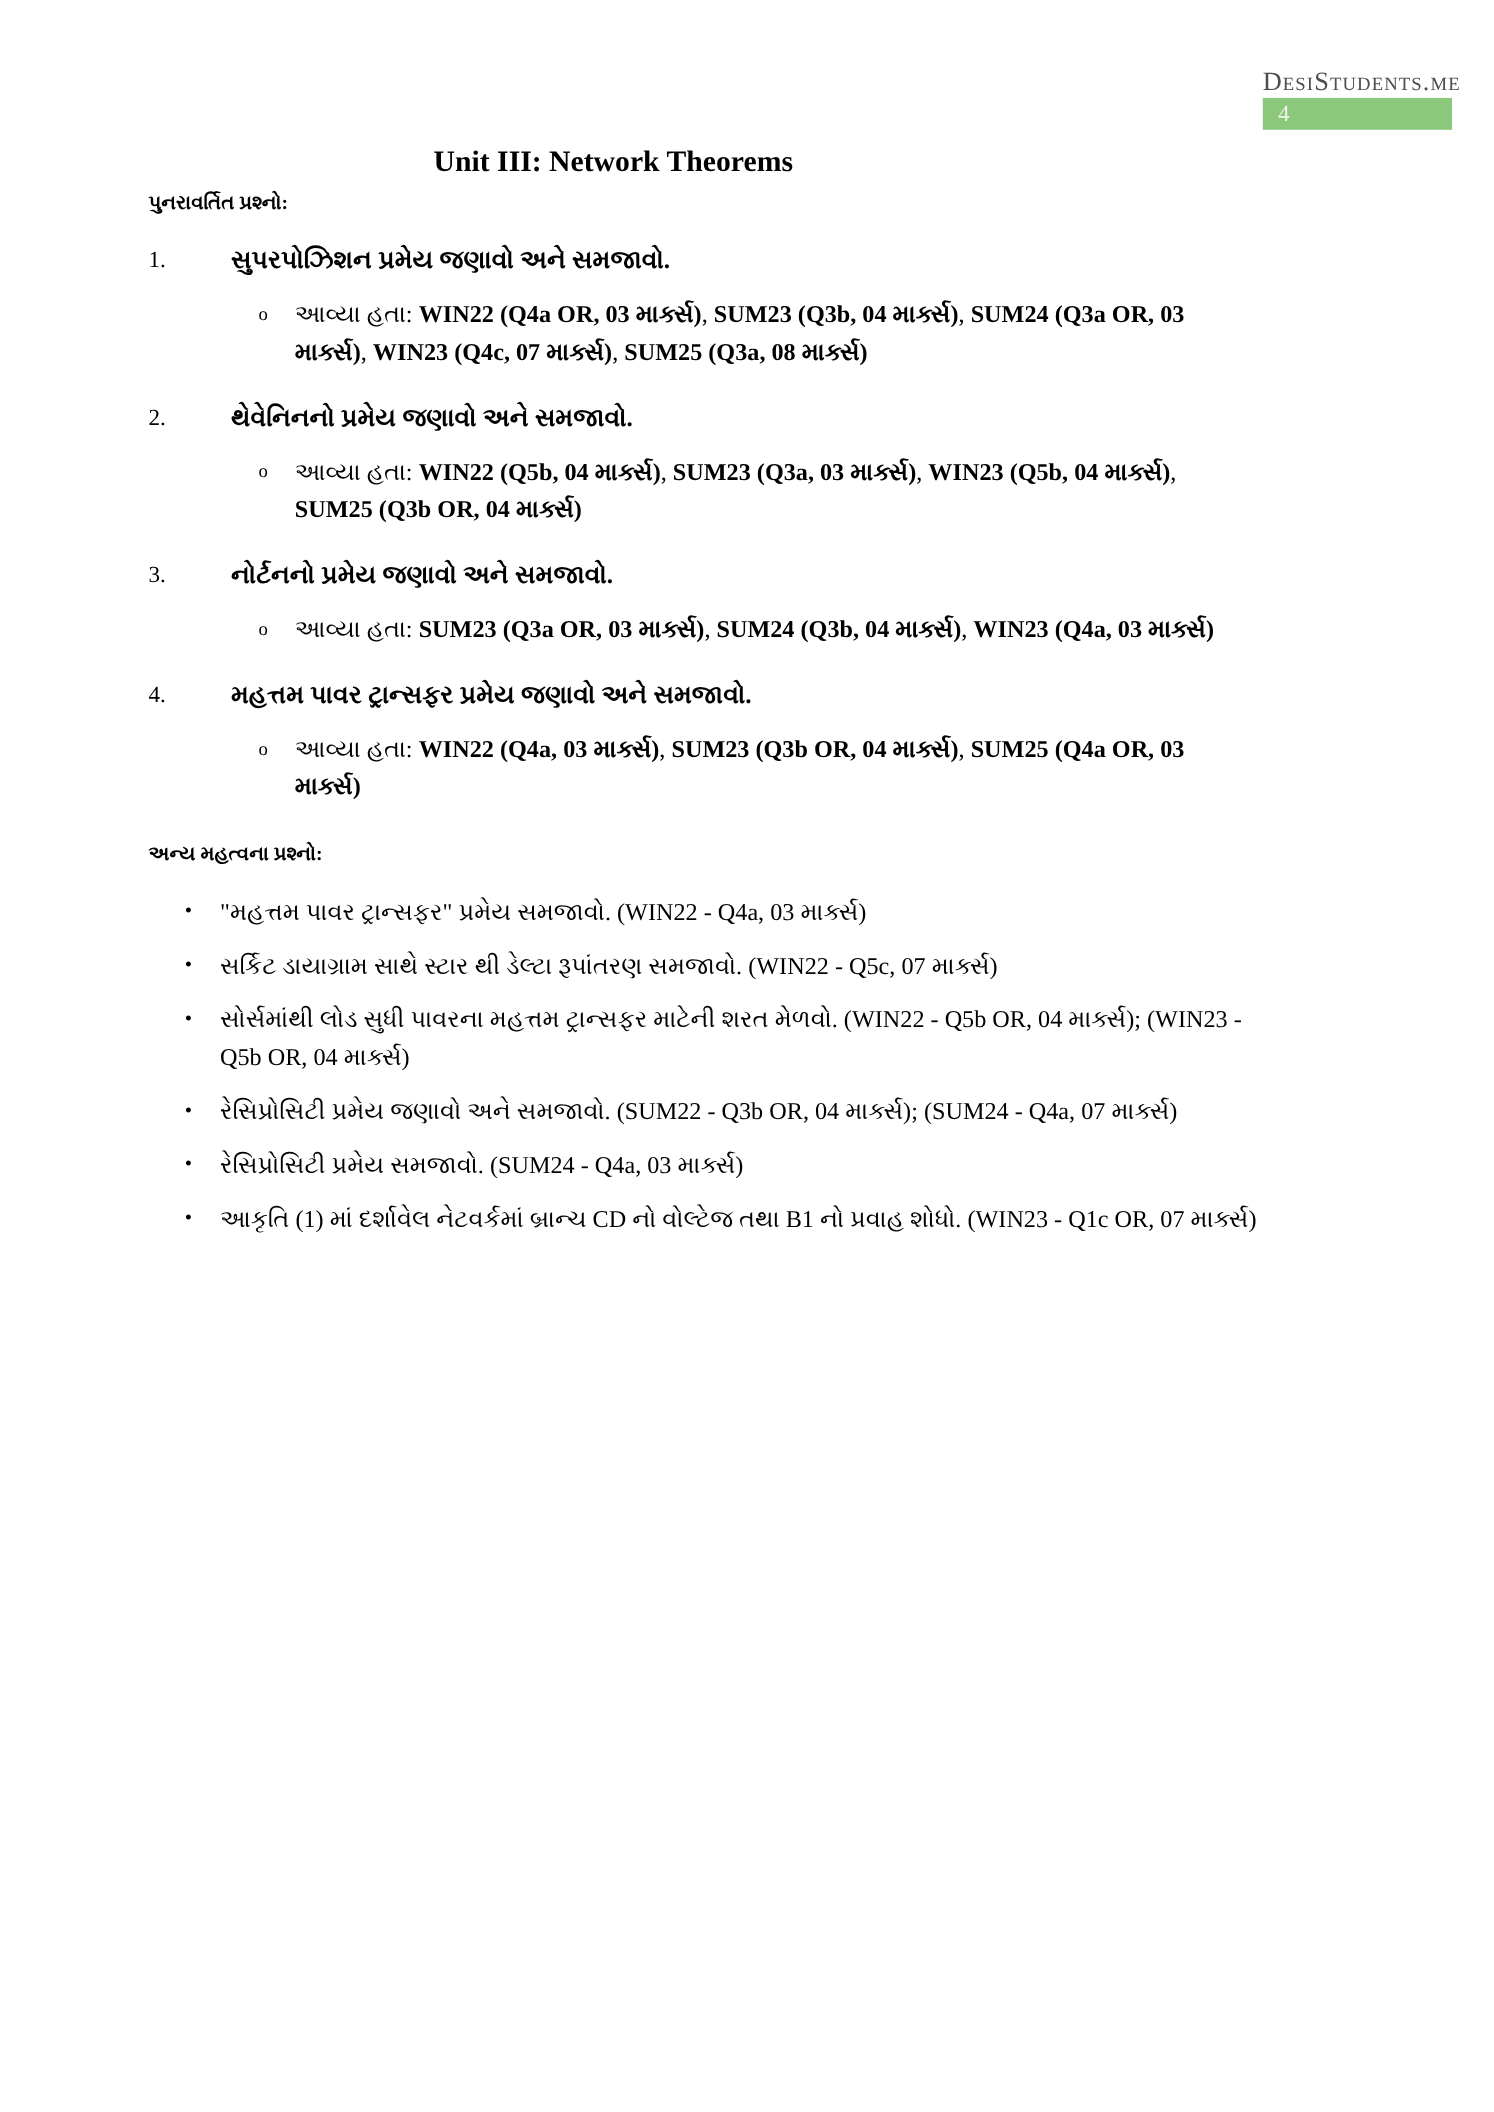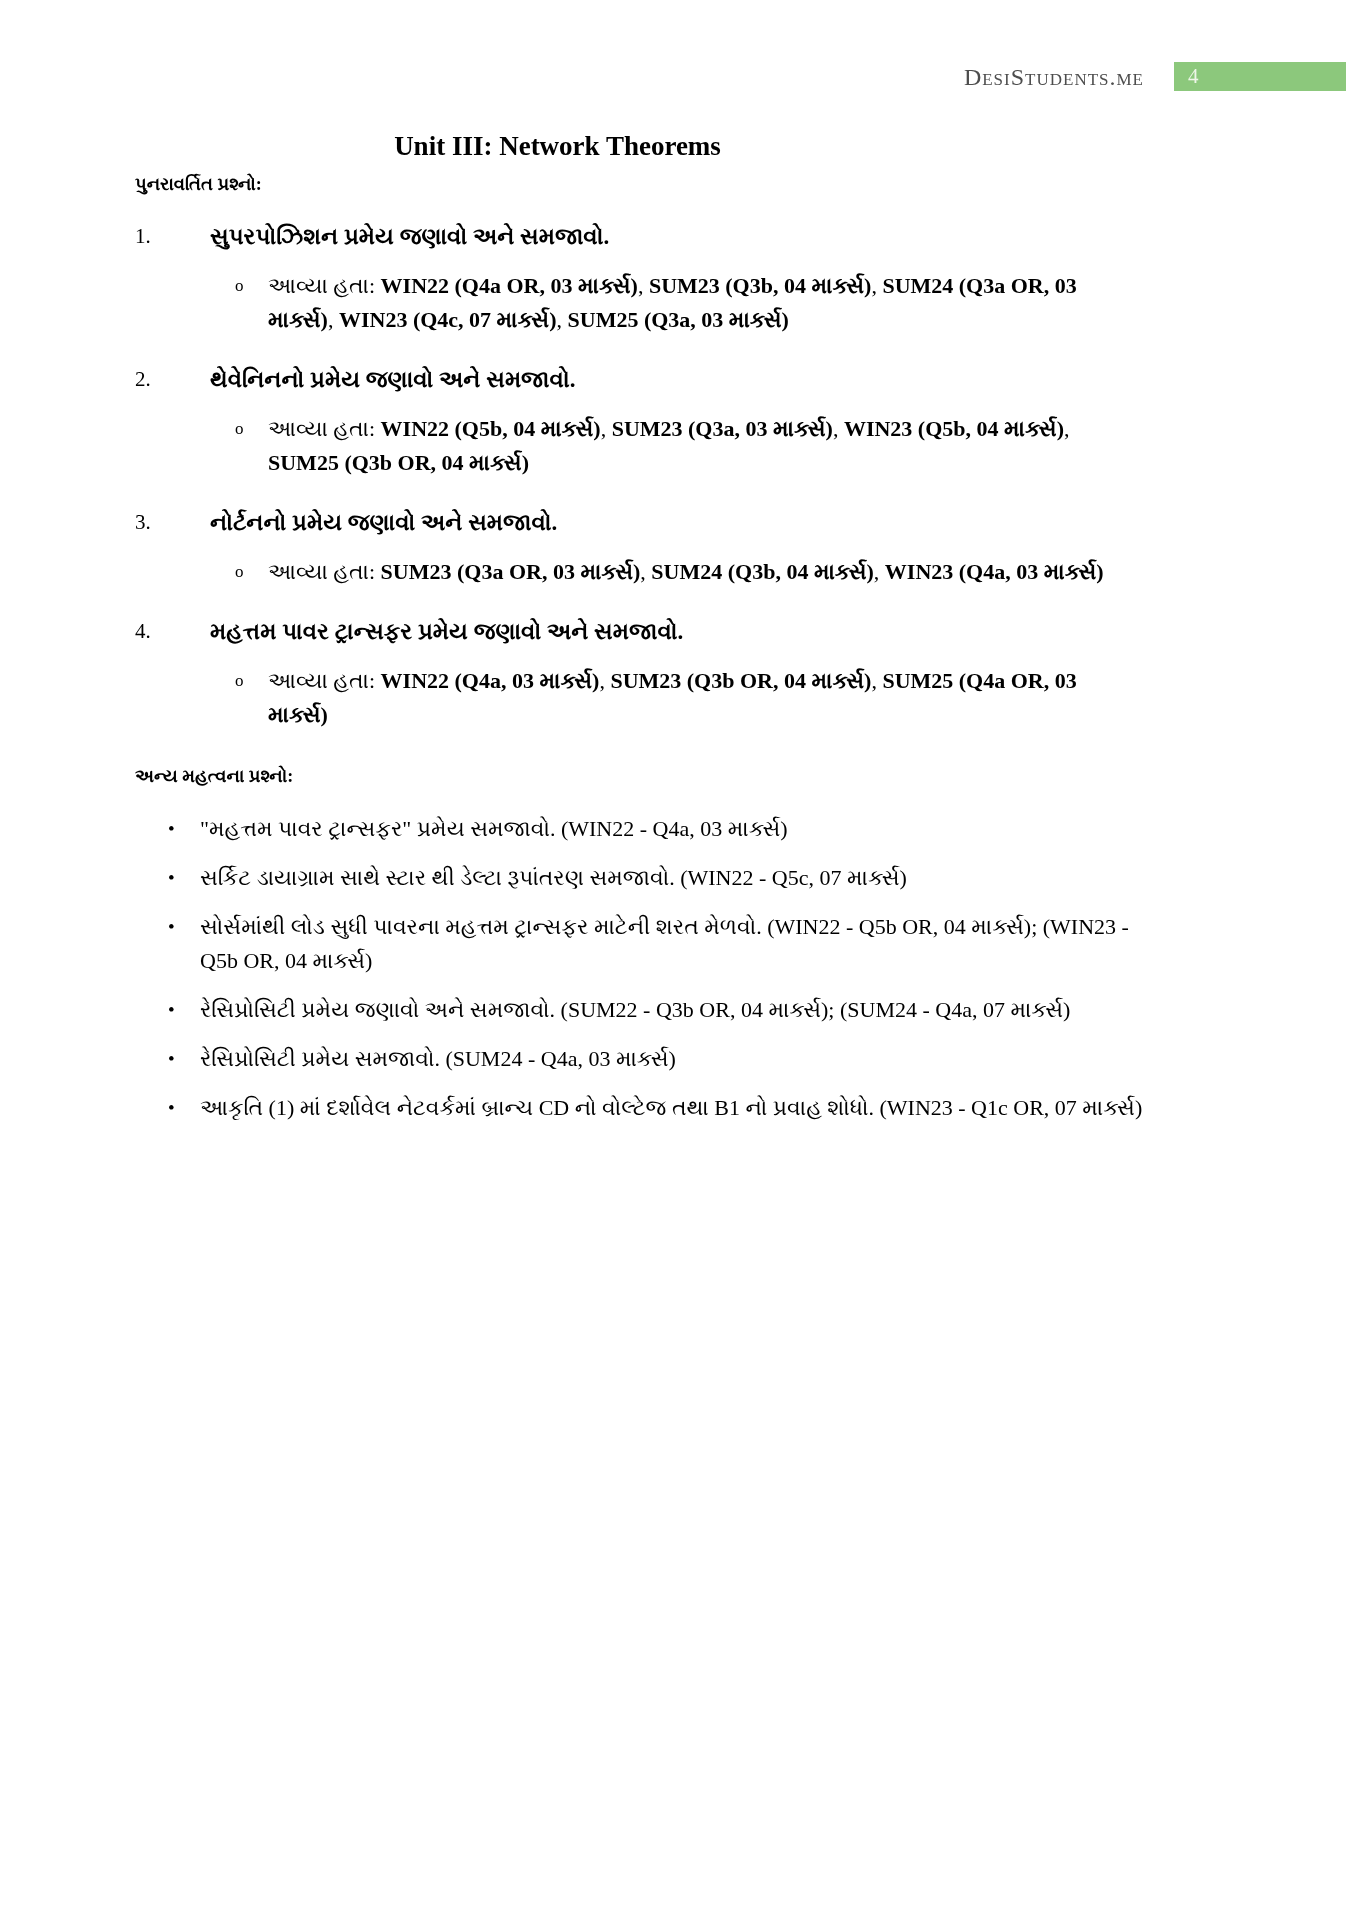--- a/index.html
+++ b/index.html
@@ -4,21 +4,21 @@
 <style>
   html,body{margin:0;padding:0;}
   body{
     width:1358px;height:1920px;background:#ffffff;position:relative;
     font-family:"Liberation Serif","DejaVu Serif",serif;color:#000;
     -webkit-font-smoothing:antialiased;
   }
   .page{position:absolute;inset:0;overflow:hidden;}
 
   
-  .header{position:absolute;top:62px;right:12px;display:flex;align-items:flex-end;}
+  .header{position:absolute;top:62px;right:0;display:flex;align-items:flex-start;flex-direction:column;}
   .site-name{
     font-variant:small-caps;letter-spacing:1px;color:#4d4d4d;
     font-size:24px;margin-right:30px;
   }
   .page-badge{
     width:172px;height:29px;display:flex;align-items:center;
     padding-left:14px;box-sizing:border-box;
     font-size:21px;color:#eef6e8;
   }
 
@@ -65,21 +65,21 @@
     <div class="title">Unit III: Network Theorems</div>
 
     <div class="section-heading">પુનરાવર્તિત પ્રશ્નો:</div>
 
     <div class="num-item">
       <div class="num">1.</div>
       <div class="q">સુપરપોઝિશન પ્રમેય જણાવો અને સમજાવો.</div>
     </div>
     <div class="sub-row">
       <div class="sub-marker">o</div>
-      <div class="sub-text"><span>આવ્યા હતા: </span><span><b>WIN22 (Q4a OR, 03 માર્ક્સ)</b>, <b>SUM23 (Q3b, 04 માર્ક્સ)</b>, <b>SUM24 (Q3a OR, 03 માર્ક્સ)</b>, <b>WIN23 (Q4c, 07 માર્ક્સ)</b>, <b>SUM25 (Q3a, 03 માર્ક્સ)</b></span></div>
+      <div class="sub-text"><span>આવ્યા હતા: </span><span><b>WIN22 (Q4a OR, 03 માર્ક્સ)</b>, <b>SUM23 (Q3b, 04 માર્ક્સ)</b>, <b>SUM24 (Q3a OR, 03 માર્ક્સ)</b>, <b>WIN23 (Q4c, 07 માર્ક્સ)</b>, <b>SUM25 (Q3a, 08 માર્ક્સ)</b></span></div>
     </div>
 
     <div class="num-item">
       <div class="num">2.</div>
       <div class="q">થેવેનિનનો પ્રમેય જણાવો અને સમજાવો.</div>
     </div>
     <div class="sub-row">
       <div class="sub-marker">o</div>
       <div class="sub-text"><span>આવ્યા હતા: </span><span><b>WIN22 (Q5b, 04 માર્ક્સ)</b>, <b>SUM23 (Q3a, 03 માર્ક્સ)</b>, <b>WIN23 (Q5b, 04 માર્ક્સ)</b>, <b>SUM25 (Q3b OR, 04 માર્ક્સ)</b></span></div>
     </div>

